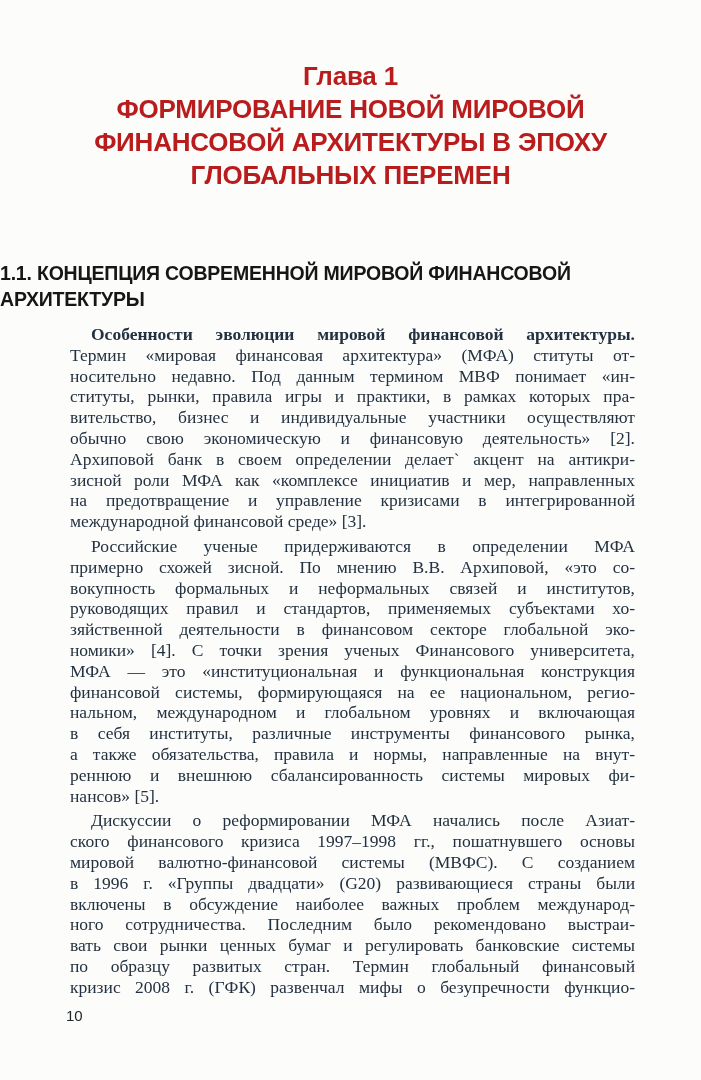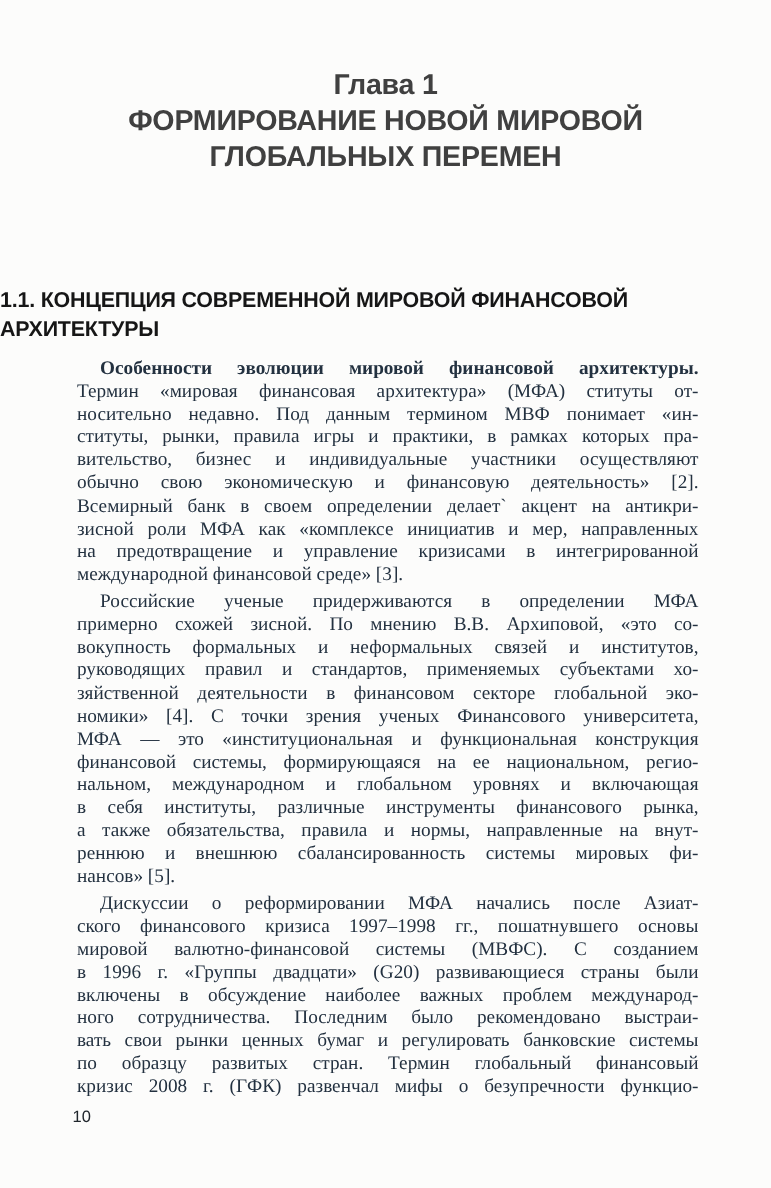--- a/index.html
+++ b/index.html
@@ -16,21 +16,21 @@
   }
   
   .chapter {
     position: absolute;
     top: 60px;
     left: 0;
     width: 100%;
     text-align: center;
     font-family: "Liberation Sans", sans-serif;
     font-weight: bold;
-    color: #404040;
+    color: #b91c1c;
     letter-spacing: -0.2px;
   }
   .chapter-label {
     font-size: 26px;
     line-height: 33px;
   }
   .chapter-title-line {
     font-size: 26px;
     line-height: 33px;
   }
@@ -80,38 +80,39 @@
 </style>
 </head>
 <body>
 
 <div class="page">
 
   <div class="chapter">
     <div class="chapter-label">Глава 1</div>
     <div class="chapter-title">
         <div class="chapter-title-line">ФОРМИРОВАНИЕ НОВОЙ МИРОВОЙ</div>
+        <div class="chapter-title-line">ФИНАНСОВОЙ АРХИТЕКТУРЫ В ЭПОХУ</div>
         <div class="chapter-title-line">ГЛОБАЛЬНЫХ ПЕРЕМЕН</div>
       </div>
   </div>
 
   <div class="section-heading">
       <div class="section-heading-line">1.1. КОНЦЕПЦИЯ СОВРЕМЕННОЙ МИРОВОЙ ФИНАНСОВОЙ</div>
       <div class="section-heading-line">АРХИТЕКТУРЫ</div>
     </div>
 
   <div class="body-text">
       <div class="para">
         <div class="line bold indent">Особенности эволюции мировой финансовой архитектуры.</div>
         <div class="line">Термин «мировая финансовая архитектура» (МФА) ституты от-</div>
         <div class="line">носительно недавно. Под данным термином МВФ понимает «ин-</div>
         <div class="line">ституты, рынки, правила игры и практики, в рамках которых пра-</div>
         <div class="line">вительство, бизнес и индивидуальные участники осуществляют</div>
         <div class="line">обычно свою экономическую и финансовую деятельность» [2].</div>
-        <div class="line">Всемирный банк в своем определении делает` акцент на антикри-</div>
+        <div class="line">Архиповой банк в своем определении делает` акцент на антикри-</div>
         <div class="line">зисной роли МФА как «комплексе инициатив и мер, направленных</div>
         <div class="line">на предотвращение и управление кризисами в интегрированной</div>
         <div class="line ragged">международной финансовой среде» [3].</div>
       </div>
       <div class="para">
         <div class="line indent">Российские ученые придерживаются в определении МФА</div>
         <div class="line">примерно схожей зисной. По мнению В.В. Архиповой, «это со-</div>
         <div class="line">вокупность формальных и неформальных связей и институтов,</div>
         <div class="line">руководящих правил и стандартов, применяемых субъектами хо-</div>
         <div class="line">зяйственной деятельности в финансовом секторе глобальной эко-</div>

